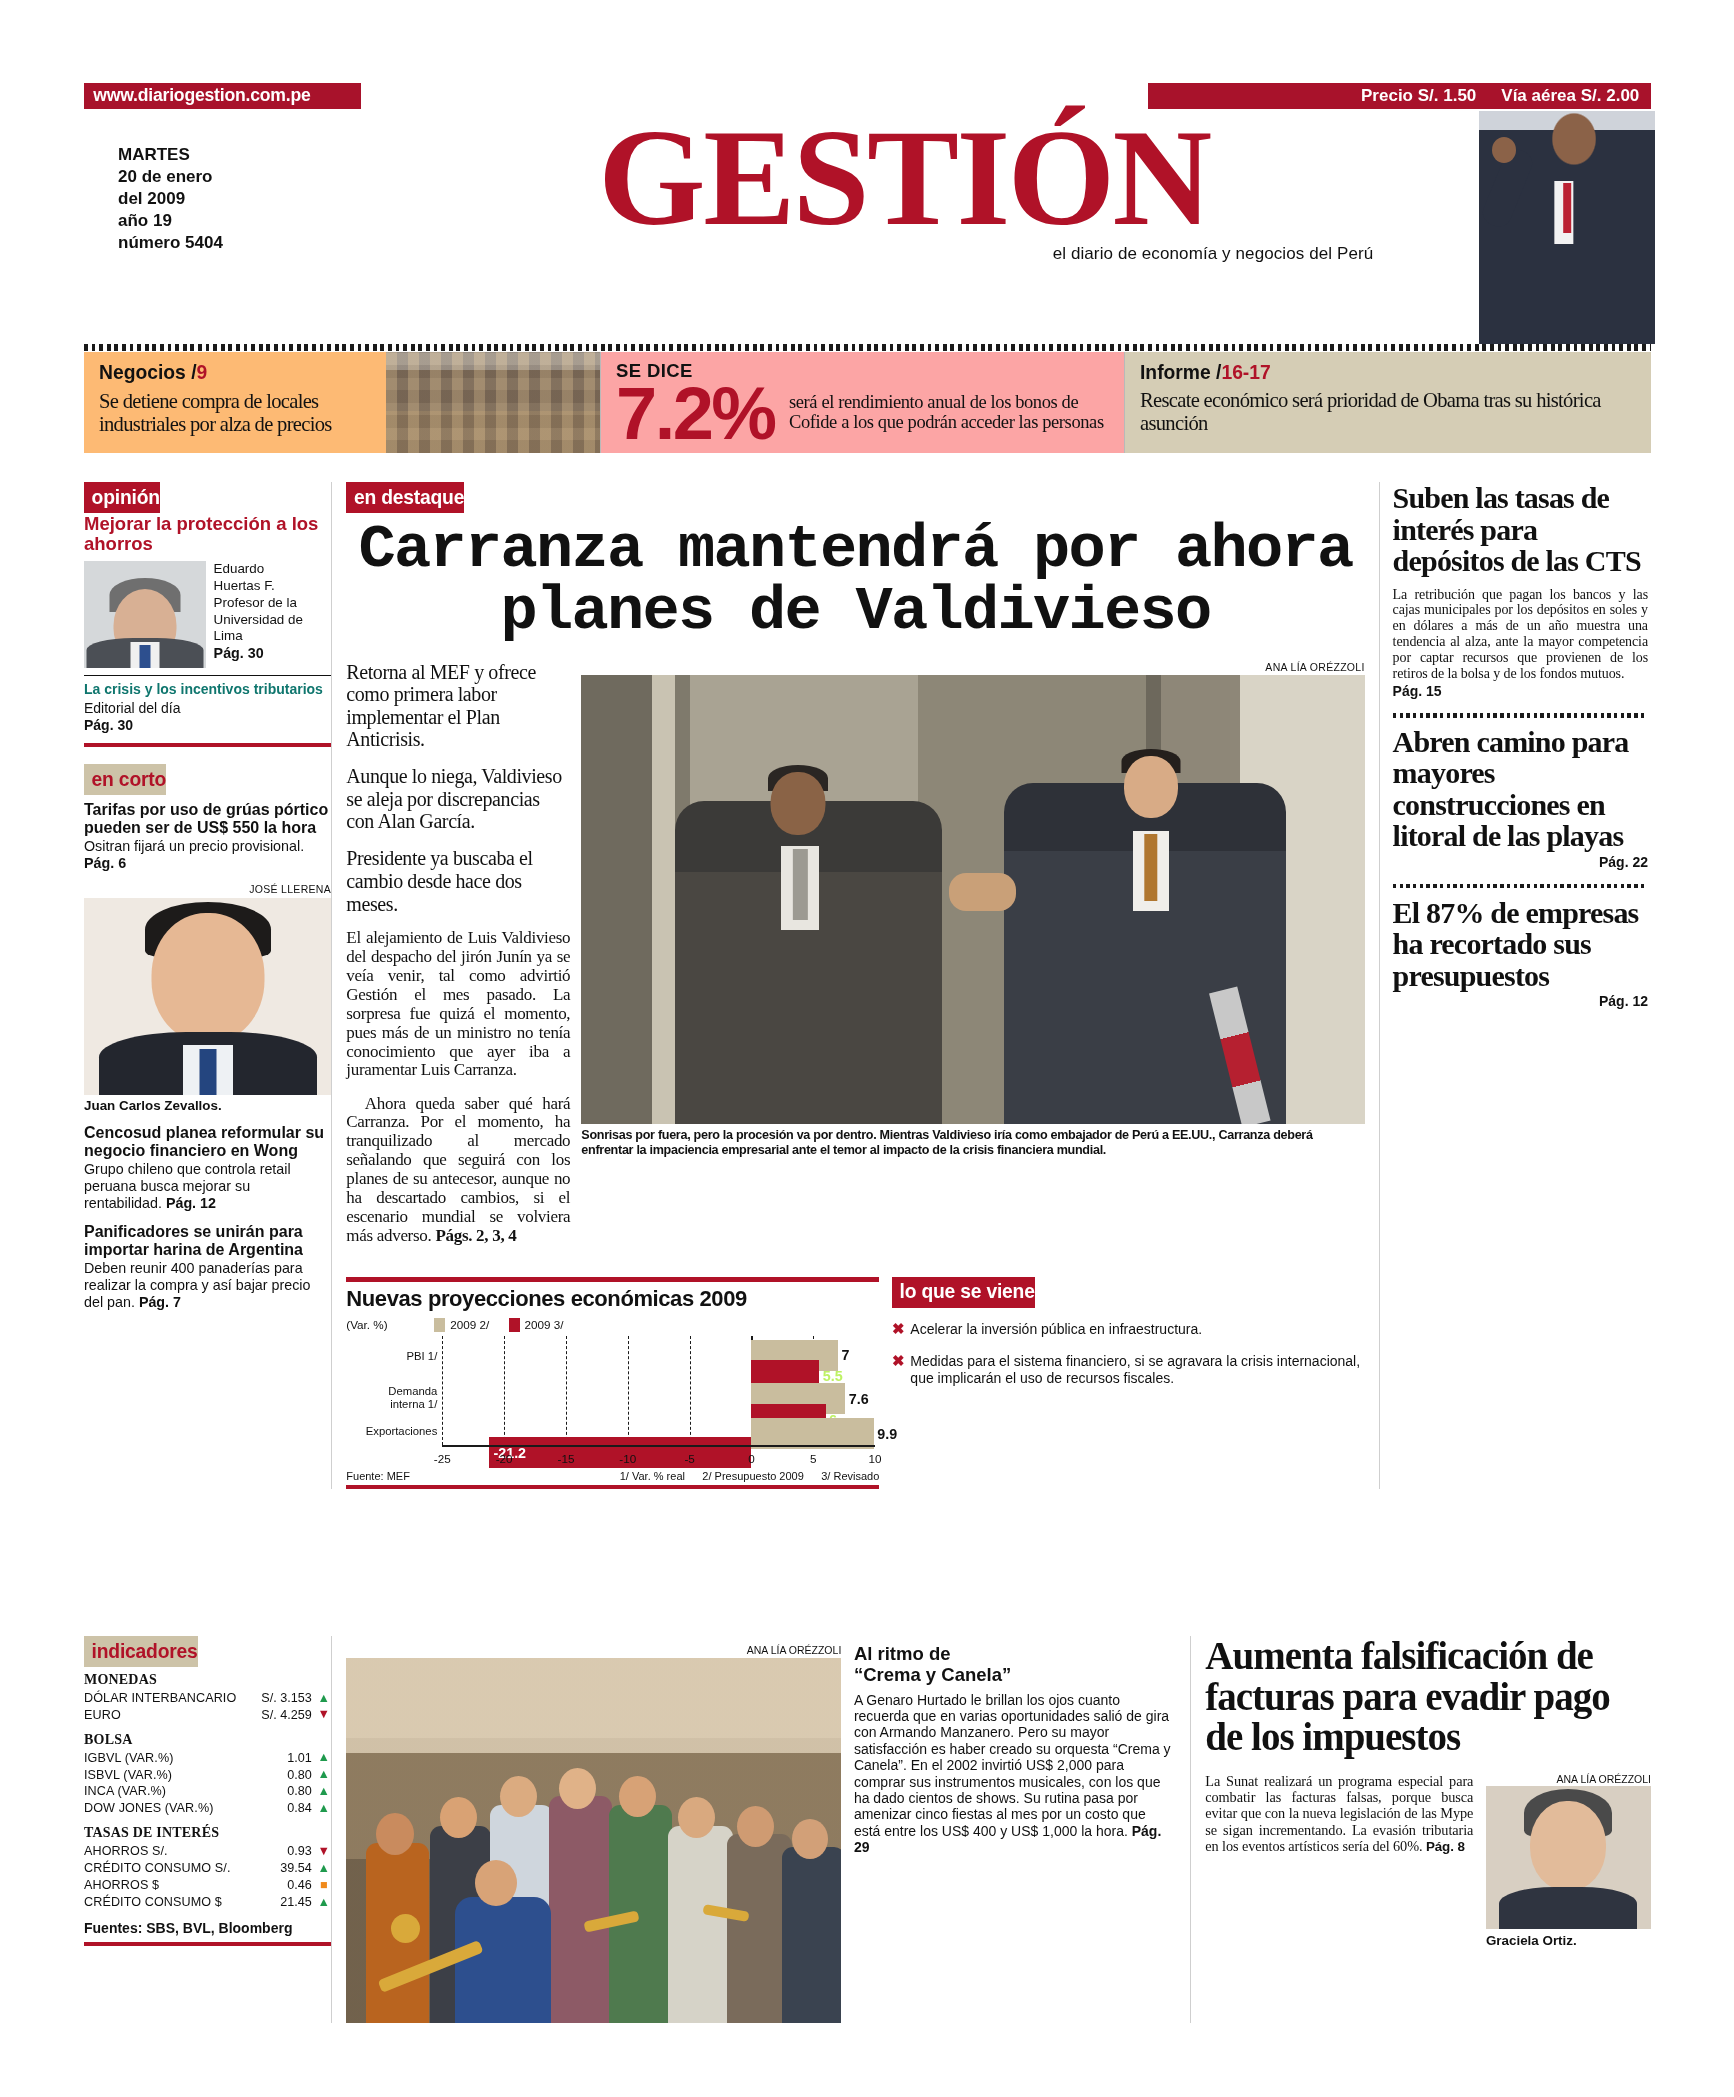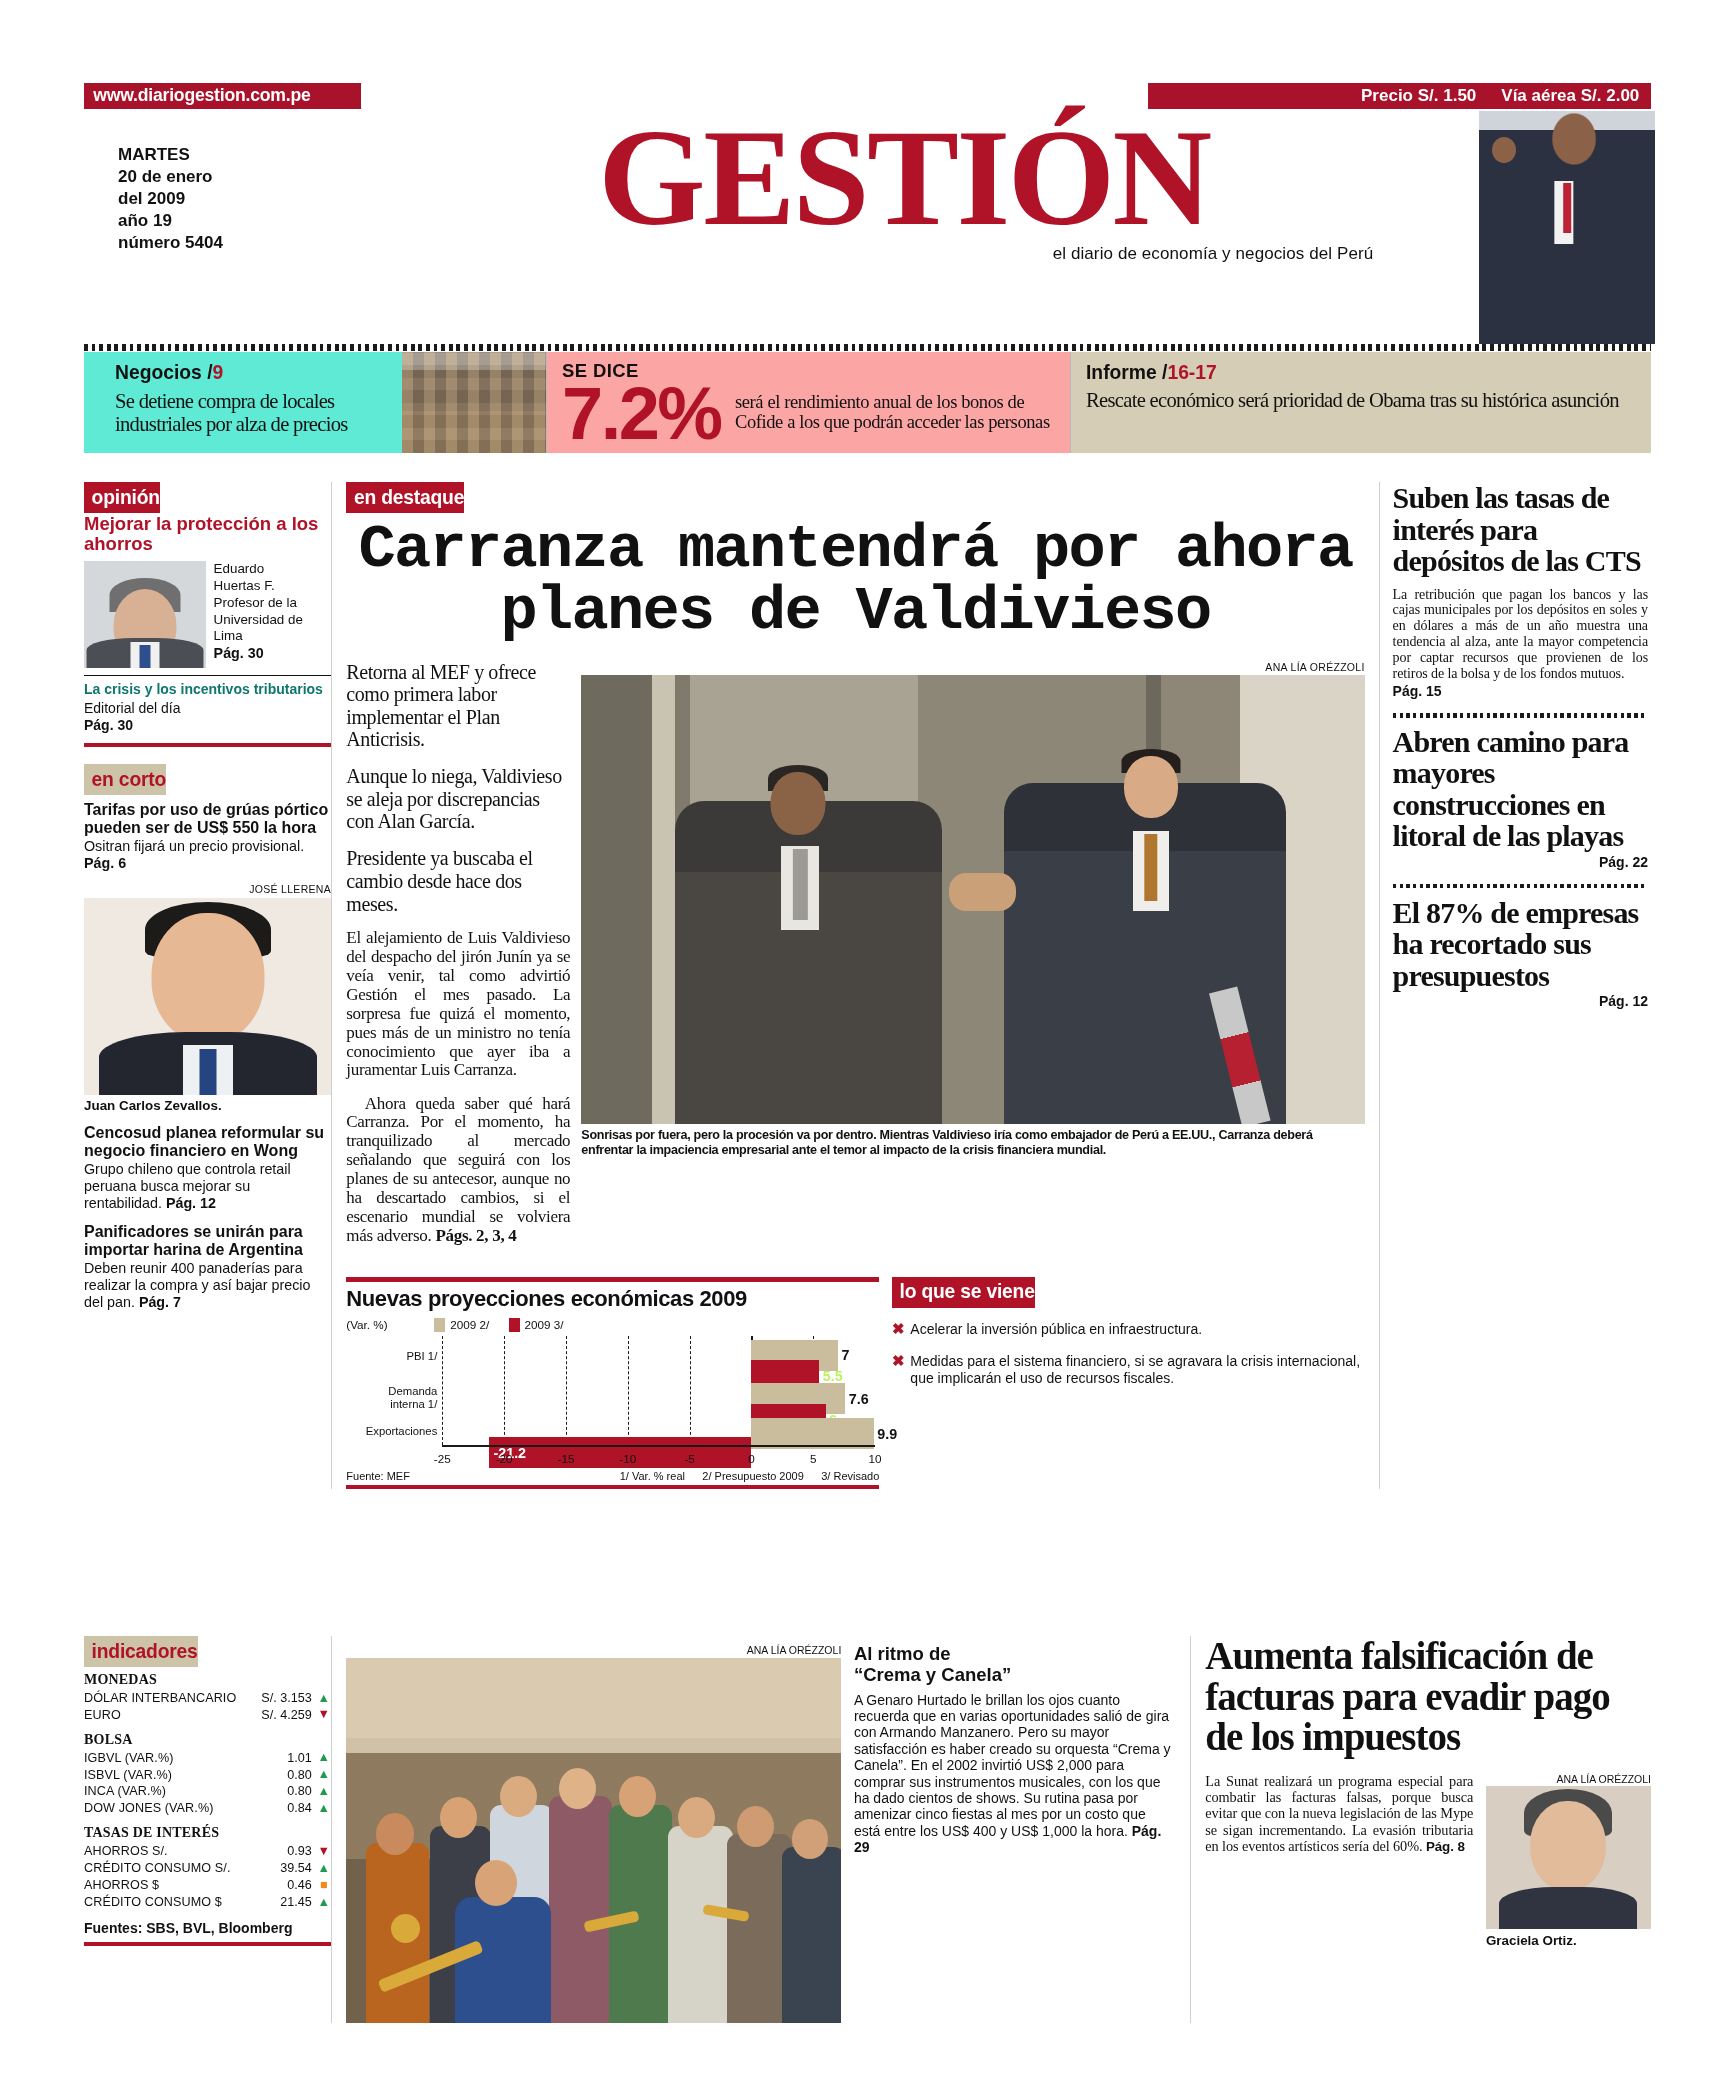--- a/index.html
+++ b/index.html
@@ -71,21 +71,21 @@
   }
 
   
   .teaserwrap { position: absolute; left: 84px; top: 344px; width: 1567px; }
   .dotrule {
     height: 6.7px; width: 100%;
     background: repeating-linear-gradient(90deg,#1a1a1a 0 3.8px, #ffffff 3.8px 7.6px);
   }
   .teasers { display: flex; height: 101px; margin-top: 1.7px; }
   .teaser { position: relative; overflow: hidden; }
-  .t1 { width: 462px; background: #5eead4; display: flex; padding-left: 16px; }
+  .t1 { width: 516px; background: #fdba74; display: flex; }
   .t1 .txt { padding: 10px 0 0 15px; width: 302px; }
   .t1 .photo {
     flex: 1;
     background:
       linear-gradient(180deg, #cfd4d8 0 18%, #7d7266 18% 58%, #9d8a6e 58% 100%);
     position: relative;
   }
   .t1 .photo::after {
     content:""; position:absolute; inset:0;
     background:

